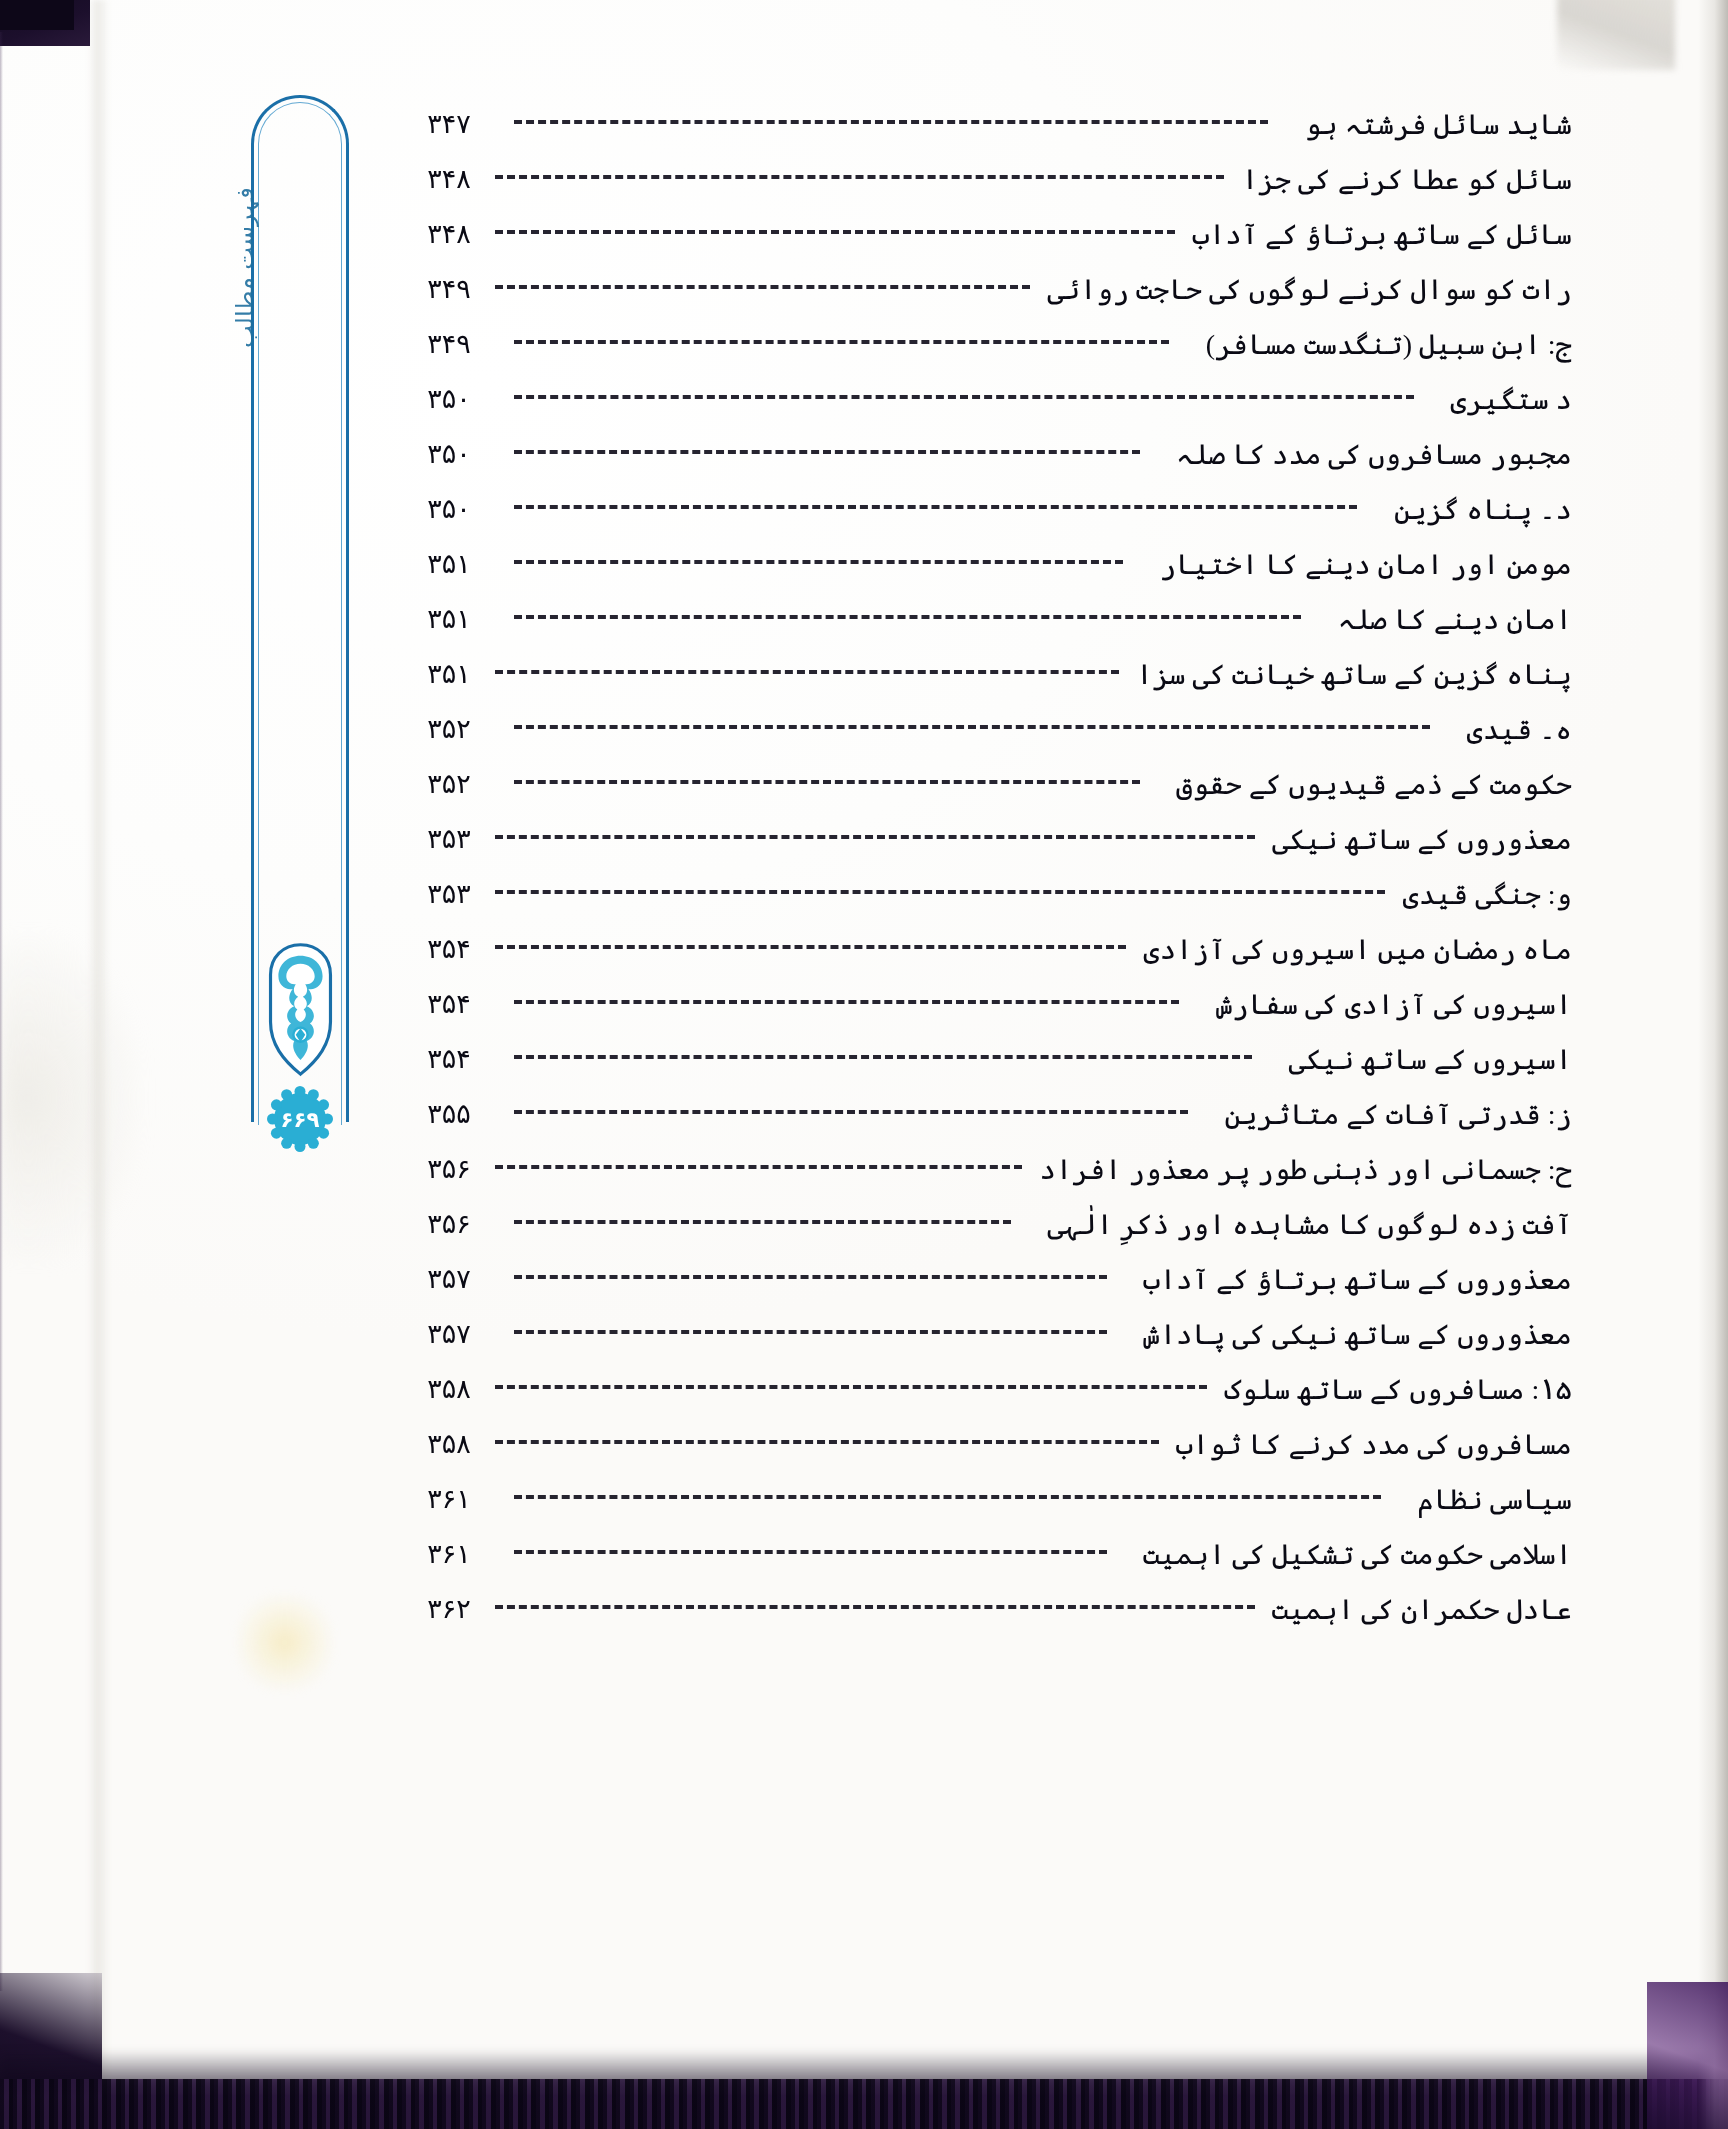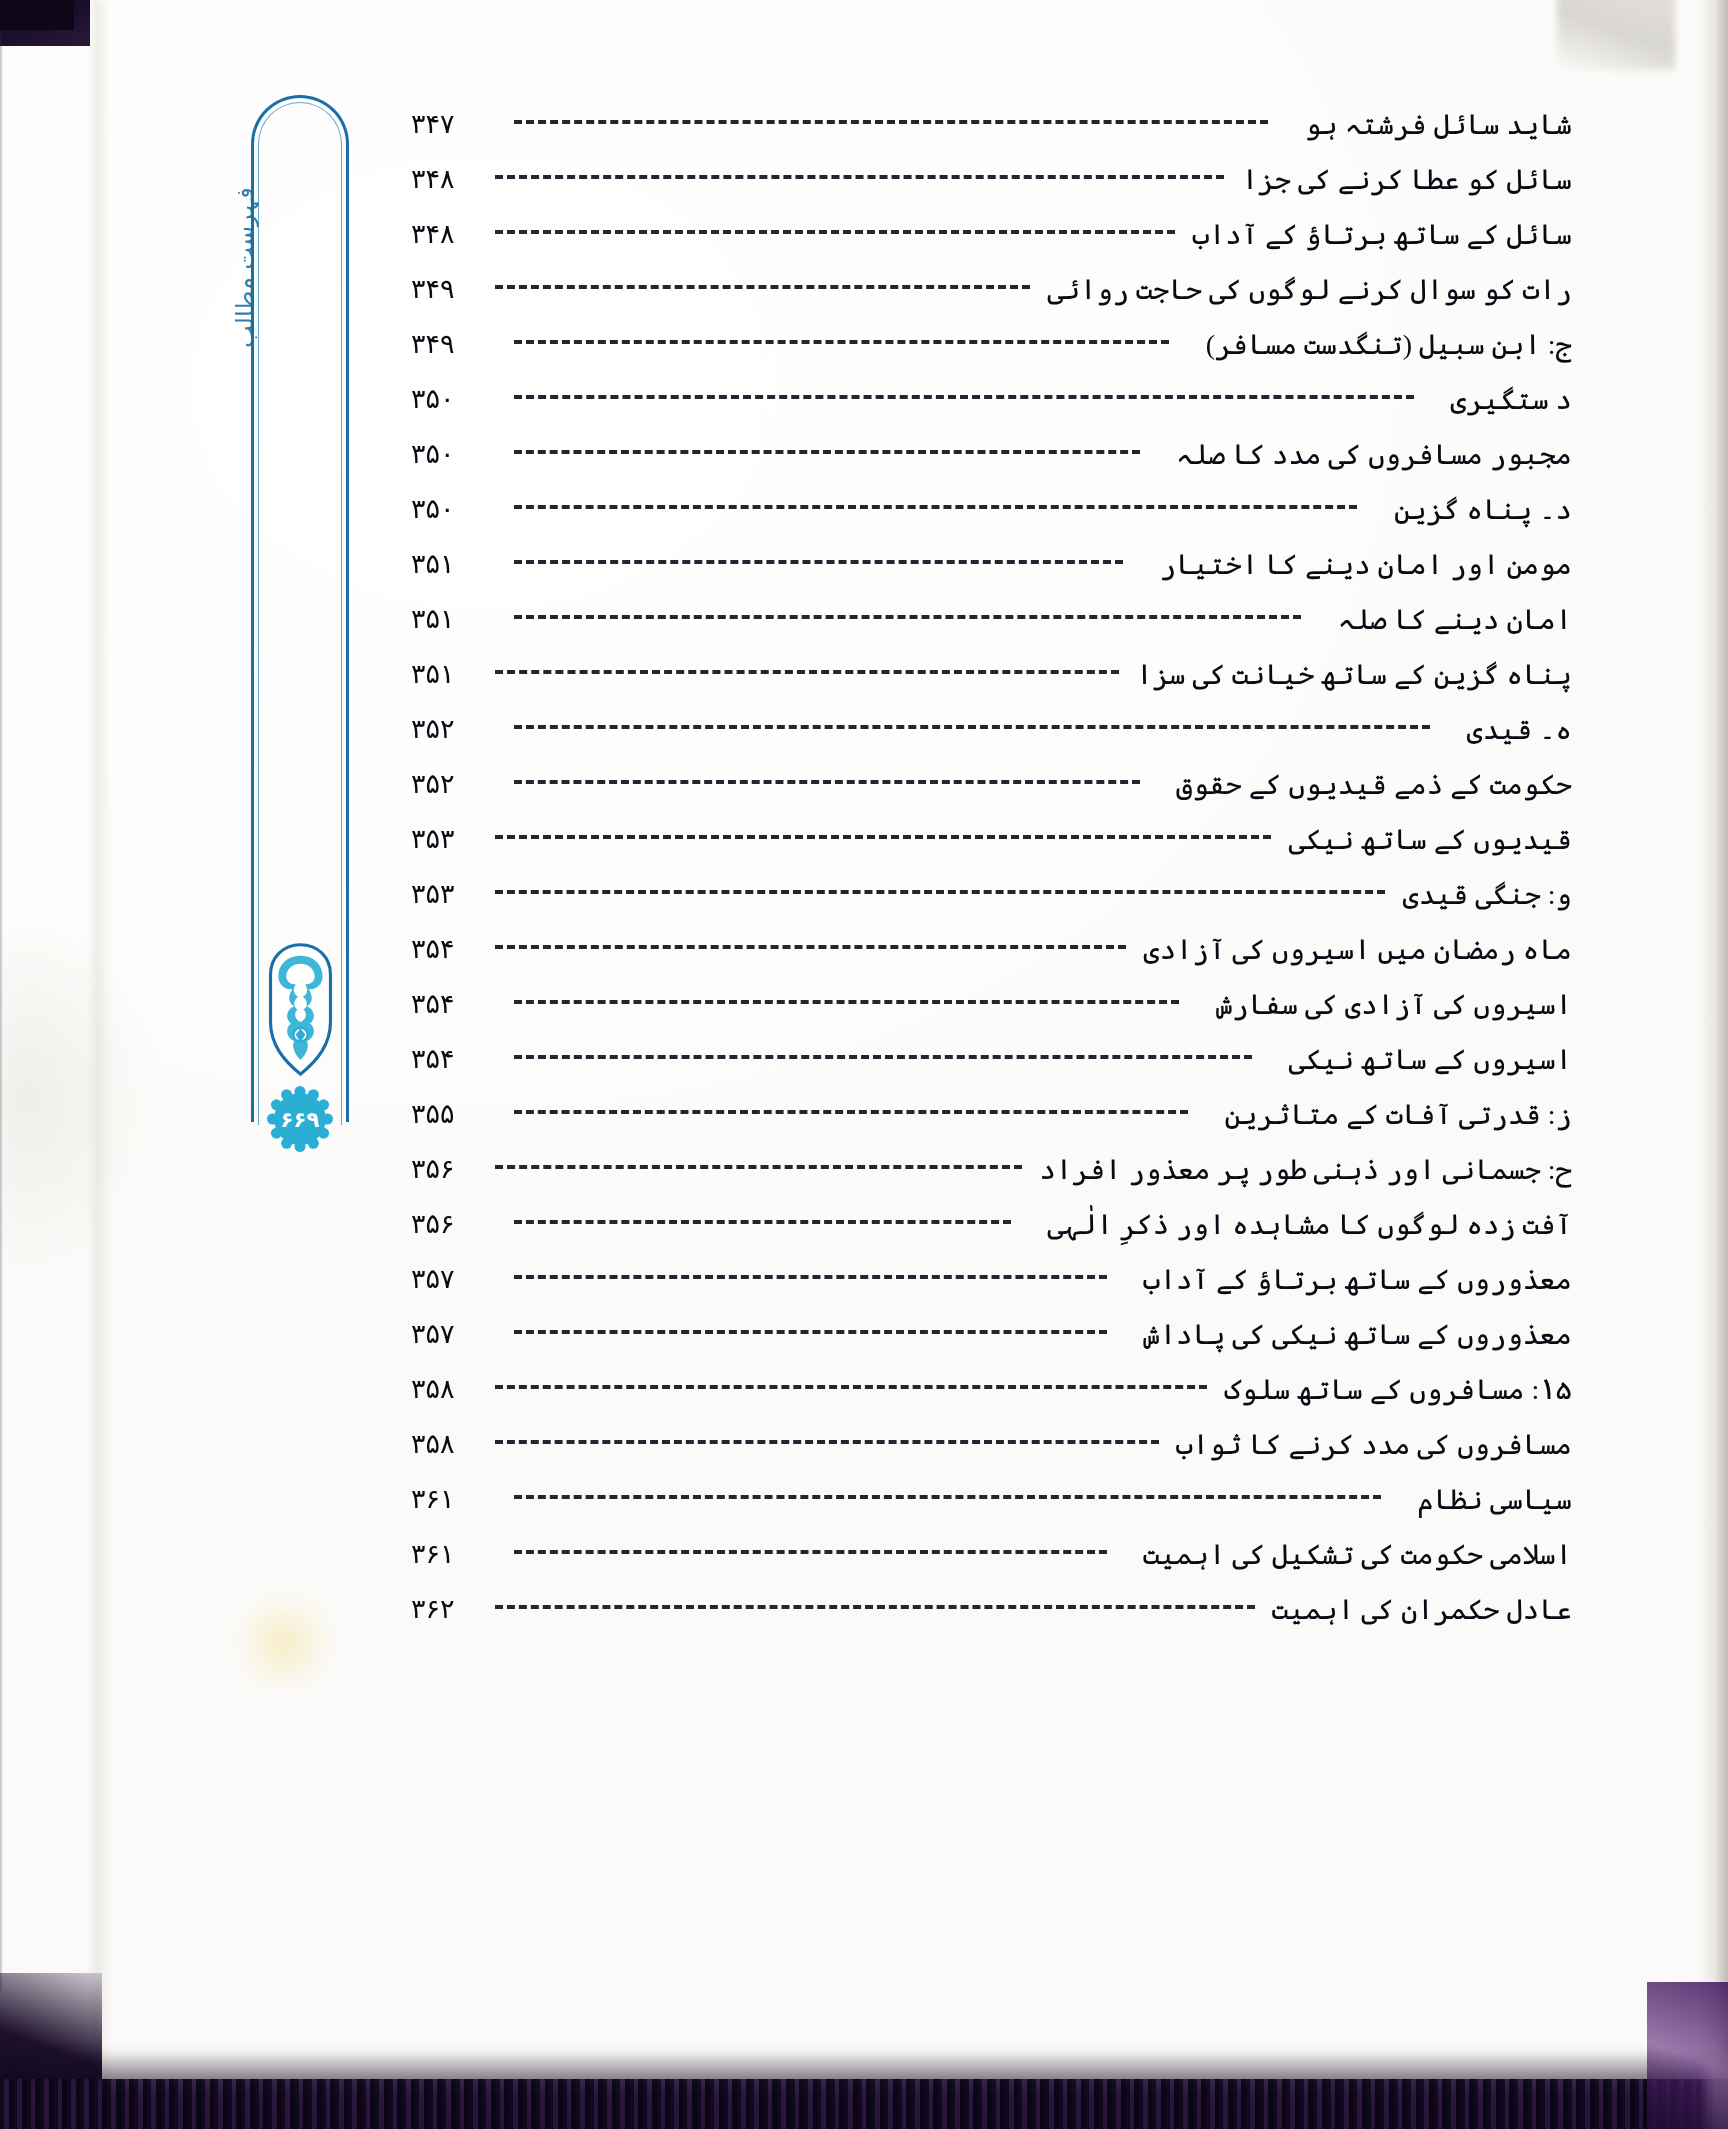--- a/index.html
+++ b/index.html
@@ -217,21 +217,21 @@
   }
   .toc-page {
     color: #0a0a14;
     font-size: 27px;
     line-height: 1;
     font-family: "DejaVu Sans", sans-serif;
     direction: rtl;
     unicode-bidi: isolate;
     white-space: nowrap;
     min-width: 76px;
-    text-align: left;
+    text-align: center;
     transform: translateY(0.8px);
   }
   
   .gap-lg .leader { margin: 0 27px; }
 </style>
 </head>
 <body>
 
 <div id="page">
 
@@ -360,21 +360,21 @@
         <span class="toc-title">ہ۔ قیدی</span>
         <span class="leader"></span>
         <span class="toc-page">۳۵۲</span>
       </div>
       <div class="toc-row gap-lg">
         <span class="toc-title">حکومت کے ذمے قیدیوں کے حقوق</span>
         <span class="leader"></span>
         <span class="toc-page">۳۵۲</span>
       </div>
       <div class="toc-row">
-        <span class="toc-title">قیدیوں کے ساتھ نیکی</span>
+        <span class="toc-title">معذوروں کے ساتھ نیکی</span>
         <span class="leader"></span>
         <span class="toc-page">۳۵۳</span>
       </div>
       <div class="toc-row">
         <span class="toc-title">و: جنگی قیدی</span>
         <span class="leader"></span>
         <span class="toc-page">۳۵۳</span>
       </div>
       <div class="toc-row">
         <span class="toc-title">ماہ رمضان میں اسیروں کی آزادی</span>

